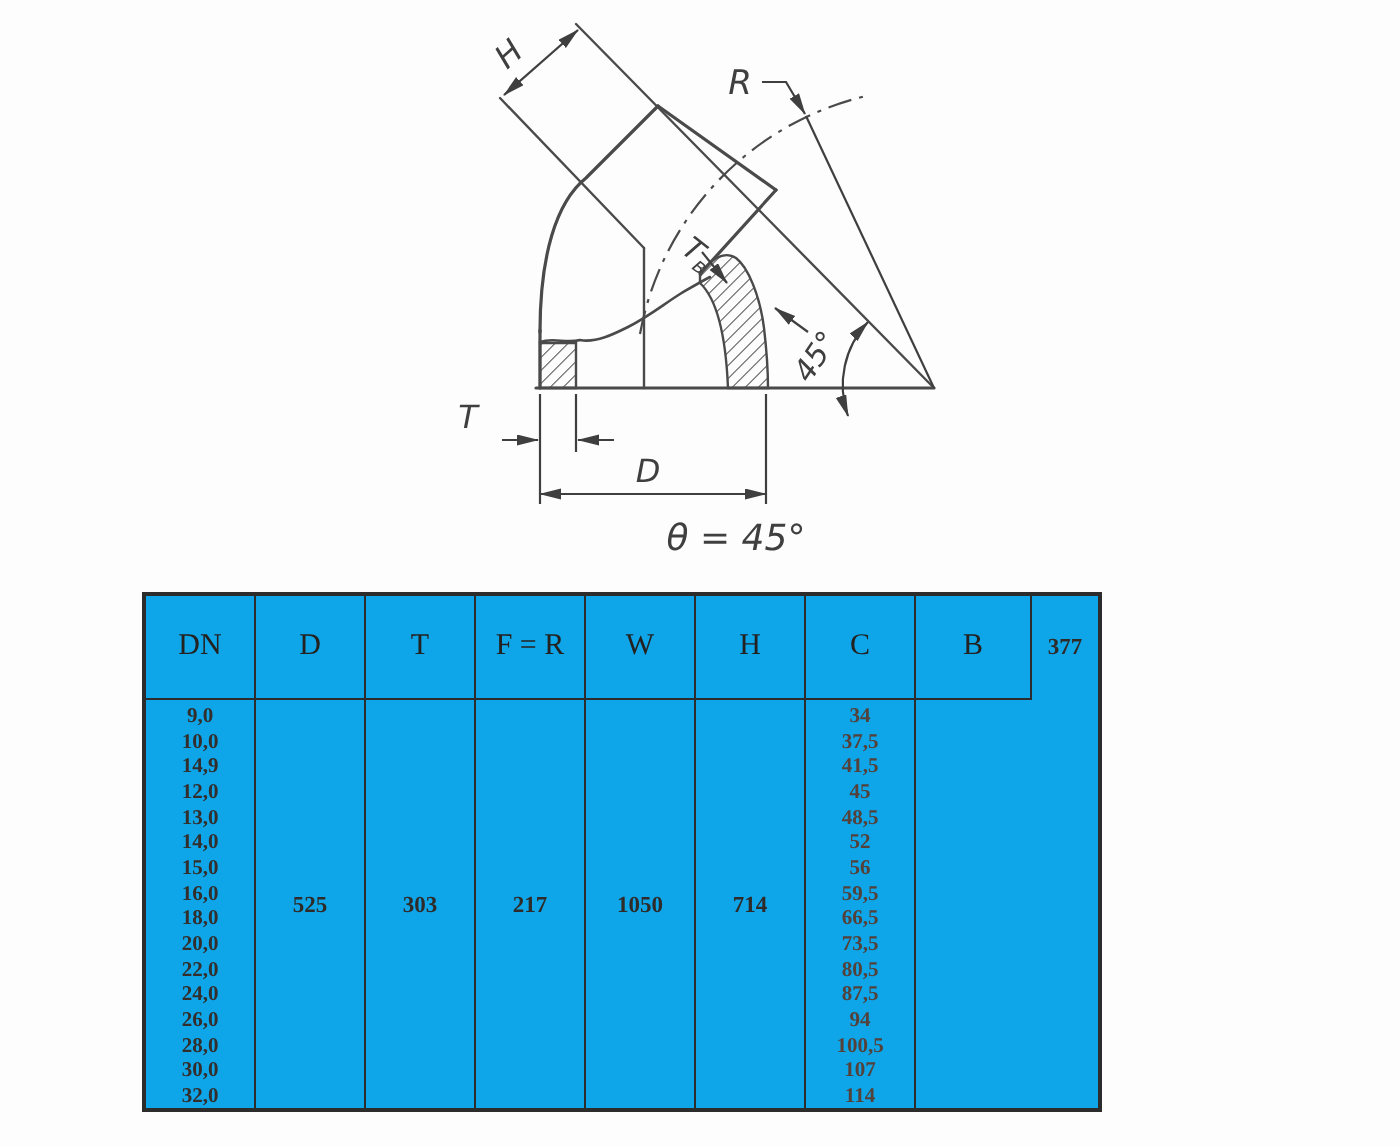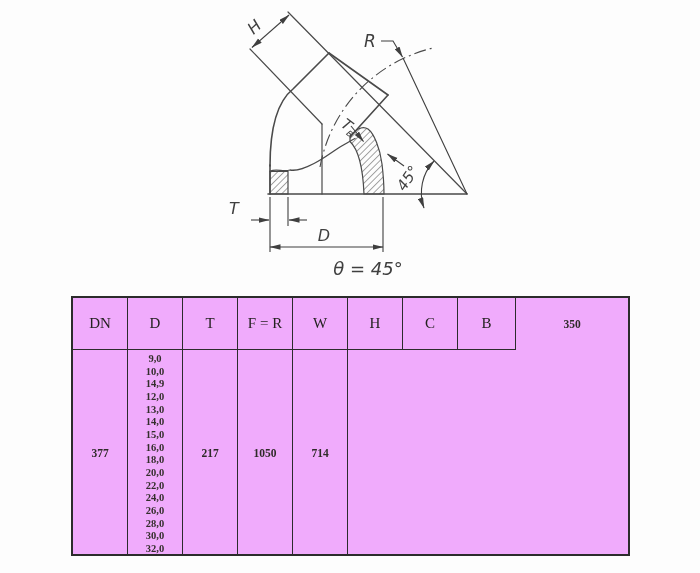--- a/index.html
+++ b/index.html
@@ -4,25 +4,25 @@
 <style>
   html,body{margin:0;padding:0;}
   body{
     width:700px;height:573px;position:relative;background:#fdfdfd;
     font-family:"Liberation Serif", serif;color:#2e2a28;overflow:hidden;
   }
   #drawing{position:absolute;left:0;top:0;}
   .dimtext{font-family:"DejaVu Sans", sans-serif;font-style:italic;fill:#3f3f3f;}
   
   #spec-table{
-    position:absolute;left:71px;top:296px;width:559px;height:260px;
+    position:absolute;left:71px;top:296px;width:480px;height:260px;
     display:grid;
     grid-template-columns:55px 55px 55px 55px 55px 55px 55px 58px 1fr;
     grid-template-rows:52px 1fr;
-    border:2.2px solid #2c2c2c;background:#f0abfc;box-sizing:border-box;
+    border:2.2px solid #2c2c2c;background:#0ea5e9;box-sizing:border-box;
   }
   .cell{
     border-right:1.5px solid #2c2c2c;border-bottom:1.5px solid #2c2c2c;
     display:flex;align-items:center;justify-content:center;
     box-sizing:border-box;text-align:center;
   }
   .cell:nth-child(9n){border-right:none;}
   .body-cell{border-bottom:none;}
   .hdr{font-size:15px;color:#242220;line-height:1.15;}
   .hdr-mass{font-size:13.5px;}
@@ -110,36 +110,55 @@
 
   <div class="cell hdr">DN</div>
   <div class="cell hdr">D</div>
   <div class="cell hdr">T</div>
   <div class="cell hdr">F = R</div>
   <div class="cell hdr">W</div>
   <div class="cell hdr">H</div>
   <div class="cell hdr">C</div>
   <div class="cell hdr">B</div>
 
-  <div class="cell body-cell val">350</div>
   <div class="cell body-cell val">377</div>
   <div class="cell body-cell stack">
       <div>9,0</div>
       <div>10,0</div>
       <div>14,9</div>
       <div>12,0</div>
       <div>13,0</div>
       <div>14,0</div>
       <div>15,0</div>
       <div>16,0</div>
       <div>18,0</div>
       <div>20,0</div>
       <div>22,0</div>
       <div>24,0</div>
       <div>26,0</div>
       <div>28,0</div>
       <div>30,0</div>
       <div>32,0</div>
     </div>
+  <div class="cell body-cell val">525</div>
+  <div class="cell body-cell val">303</div>
   <div class="cell body-cell val">217</div>
   <div class="cell body-cell val">1050</div>
   <div class="cell body-cell val">714</div>
+  <div class="cell body-cell stack mass">
+      <div>34</div>
+      <div>37,5</div>
+      <div>41,5</div>
+      <div>45</div>
+      <div>48,5</div>
+      <div>52</div>
+      <div>56</div>
+      <div>59,5</div>
+      <div>66,5</div>
+      <div>73,5</div>
+      <div>80,5</div>
+      <div>87,5</div>
+      <div>94</div>
+      <div>100,5</div>
+      <div>107</div>
+      <div>114</div>
+    </div>
 </div>
 
 </body></html>

